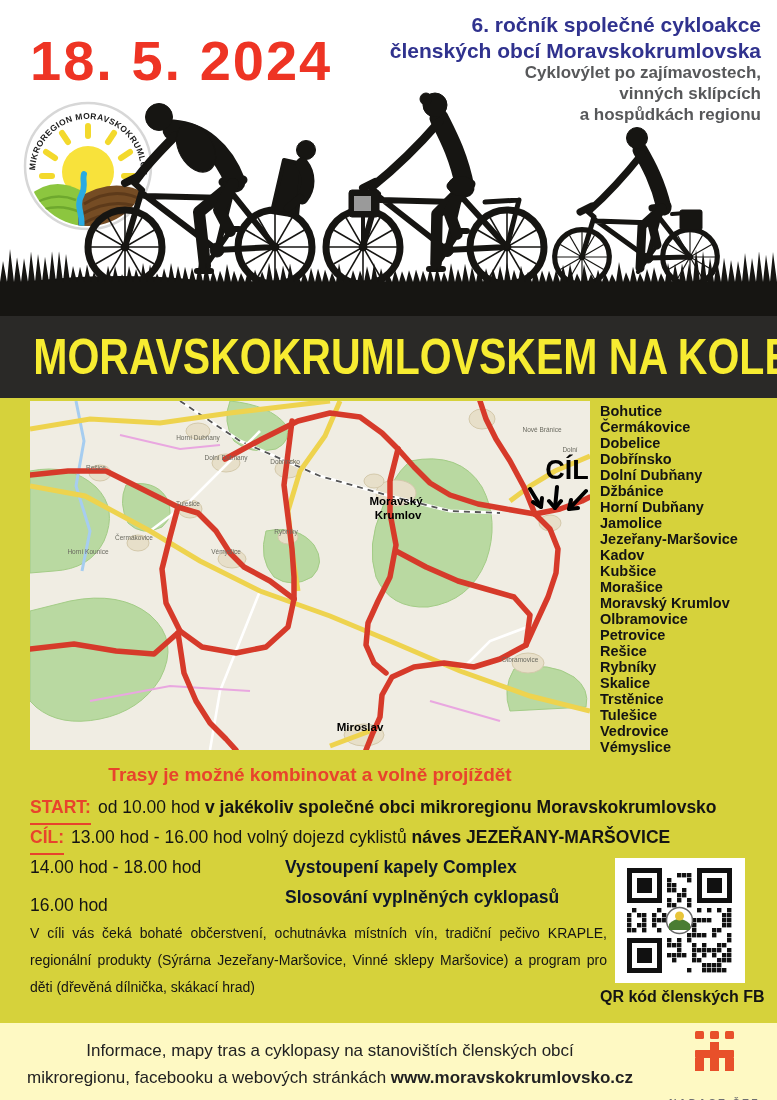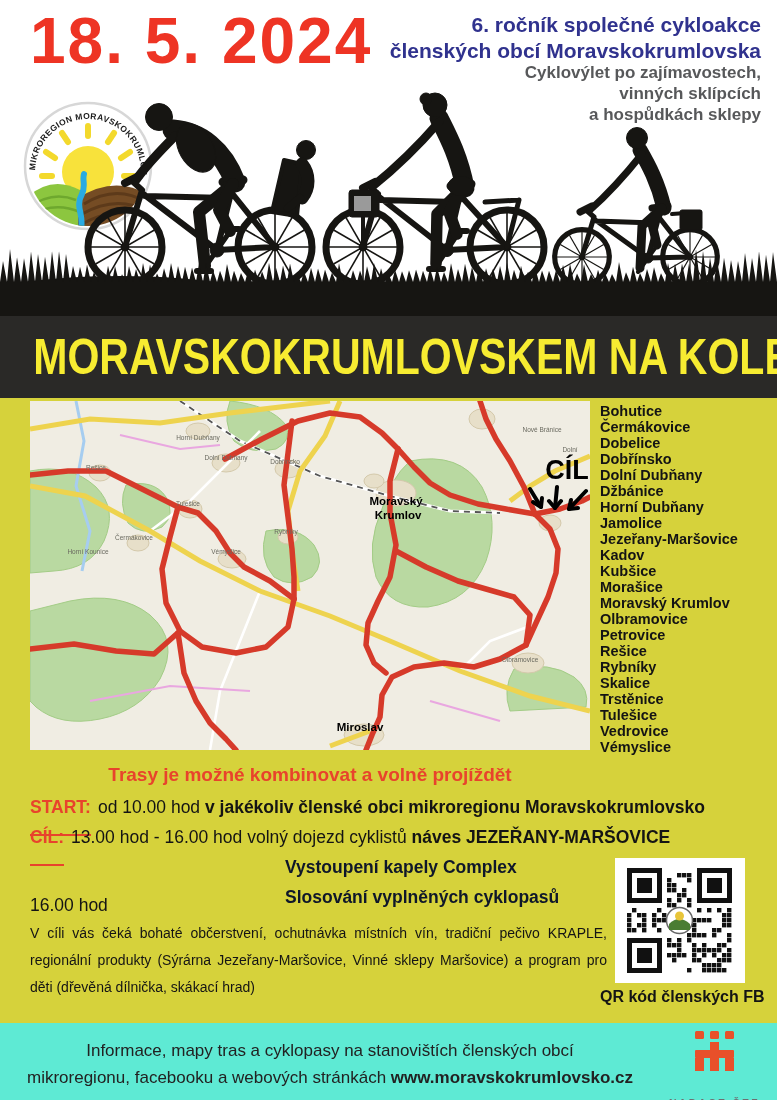--- a/index.html
+++ b/index.html
@@ -5,21 +5,21 @@
   :root{
     --bg_yellow:#d6d23b; --band_bg:#2a2927; --band_yellow:#f7ec31;
     --date_red:#ee3424; --navy:#30328e; --gray:#57585a; --accent_red:#e8432c;
     --sponsor_orange:#e8502a; --route_red:#d63a2a;
   }
   *{margin:0;padding:0;box-sizing:border-box;}
   body{background:#888;font-family:"Liberation Sans",sans-serif;}
   .poster{position:relative;width:777px;height:1100px;background:#fff;overflow:hidden;margin:0 auto;}
 
   
-  .date{position:absolute;left:30px;top:4px;font-size:64px;font-weight:800;color:var(--date_red);letter-spacing:2px;}
+  .date{position:absolute;left:30px;top:28px;font-size:56px;font-weight:800;color:var(--date_red);letter-spacing:2px;}
   .head-right{position:absolute;right:16px;top:12px;text-align:right;line-height:1.22;}
   .head-right .l1{font-size:21px;font-weight:700;color:var(--navy);margin-left:28px;}
   .head-right .l2{font-size:17px;font-weight:700;color:var(--gray);}
   .logo{position:absolute;left:22px;top:100px;width:132px;height:132px;}
 
   .riders{position:absolute;left:0;top:90px;width:777px;height:230px;}
 
   
   .band{position:absolute;left:0;top:316px;width:777px;height:82px;background:var(--band_bg);display:flex;align-items:center;justify-content:center;padding-left:48px;}
   .band-title{white-space:nowrap;display:inline-block;transform:scaleX(.82);font-size:50px;font-weight:800;color:var(--band_yellow);letter-spacing:0;}
@@ -31,57 +31,57 @@
   .map-label{position:absolute;font-size:8px;color:#4a4a44;white-space:nowrap;transform:translate(-50%,-50%);}
   .map-label.xs{font-size:6.5px;color:#6a6a60;}
   .map-label.bold{font-size:11.5px;font-weight:700;color:#000;}
 
   .villages{position:absolute;left:600px;top:5px;width:175px;}
   .village-item{font-size:14.5px;font-weight:700;color:#141414;line-height:16px;white-space:nowrap;}
 
   .combine-note{position:absolute;left:30px;top:366px;width:560px;text-align:center;font-size:19px;font-weight:700;color:var(--accent_red);}
 
   .sched{position:absolute;left:30px;font-size:17.5px;color:#141414;white-space:nowrap;}
-  .sched .lbl{color:var(--accent_red);font-weight:800;border-bottom:2px solid var(--accent_red);padding-bottom:17px;margin-right:7px;}
+  .sched .lbl{color:var(--accent_red);font-weight:800;border-bottom:2px solid var(--accent_red);padding-bottom:6px;margin-right:7px;}
   .sched .pre{font-weight:400;}
   .sched .bold{font-weight:800;}
   .row-start{top:399px;}
   .row-cil{top:429px;}
   .row-time{font-weight:400;}
   .row3t{top:459px;}
   .row4t{top:497px;}
   .sched-event{position:absolute;left:285px;font-size:17.5px;font-weight:800;color:#0f172a;white-space:nowrap;}
   .row3e{top:459px;}
   .row4e{top:489px;}
 
   .paragraph{position:absolute;left:30px;top:522px;width:577px;font-size:14px;line-height:27px;color:#141414;text-align:justify;}
 
   .qr-box{position:absolute;left:615px;top:460px;width:130px;height:125px;background:#fff;}
   .qr-box svg{position:absolute;left:12px;top:10px;}
   .qr-caption{position:absolute;left:600px;top:590px;width:160px;text-align:center;font-size:16px;font-weight:600;color:#141414;white-space:nowrap;}
 
   
-  .footer{position:absolute;left:0;top:1023px;width:777px;height:77px;background:#5eead4;}
+  .footer{position:absolute;left:0;top:1023px;width:777px;height:77px;background:#fef9c3;}
   .footer-text{position:absolute;left:0;top:14px;width:660px;text-align:center;font-size:17px;line-height:27px;color:#222;font-weight:500;}
   .footer-text .b{font-weight:800;}
   .sponsor{position:absolute;left:662px;top:8px;width:105px;text-align:center;}
   .sponsor-name{margin-top:22px;font-size:10.5px;letter-spacing:2.2px;color:#6d6e71;font-weight:700;white-space:nowrap;}
 </style>
 </head>
 <body>
 
 <div class="poster">
 
   <div class="date">18. 5. 2024</div>
   <div class="head-right">
     <div class="l1">6. ročník společné cykloakce</div>
     <div class="l1">členských obcí Moravskokrumlovska</div>
     <div class="l2">Cyklovýlet po zajímavostech,</div>
     <div class="l2">vinných sklípcích</div>
-    <div class="l2">a hospůdkách sklepy</div>
+    <div class="l2">a hospůdkách regionu</div>
   </div>
 
   <div class="logo">
     <svg width="132" height="132" viewBox="0 0 132 132">
       <defs>
         <clipPath id="logoClip">
             <circle cx="66" cy="66" r="60"></circle>
           </clipPath>
         <path id="logoArc" d="M13,72 A53,53 0 1 1 119,72" fill="none"></path>
       </defs>
@@ -342,25 +342,26 @@
         <div class="village-item">Skalice</div>
         <div class="village-item">Trstěnice</div>
         <div class="village-item">Tulešice</div>
         <div class="village-item">Vedrovice</div>
         <div class="village-item">Vémyslice</div>
       </div>
 
     <div class="combine-note">Trasy je možné kombinovat a volně projíždět</div>
 
     <div class="sched row-start">
-      <span class="lbl">START:</span><span class="pre">od 10.00 hod </span><span class="bold">v jakékoliv členské obci mikroregionu Moravskokrumlovsko</span>
+      <span class="lbl">START:</span><span class="pre">od 10.00 hod </span><span class="bold">v jakékoliv společné obci mikroregionu Moravskokrumlovsko</span>
     </div>
     <div class="sched row-cil">
       <span class="lbl">CÍL:</span><span class="pre">13.00 hod - 16.00 hod volný dojezd cyklistů </span><span class="bold">náves JEZEŘANY-MARŠOVICE</span>
     </div>
+    <div class="sched row3t row-time">14.00 hod - 18.00 hod</div>
     <div class="sched-event row3e">Vystoupení kapely Complex</div>
     <div class="sched row4t row-time">16.00 hod</div>
     <div class="sched-event row4e">Slosování vyplněných cyklopasů</div>
 
     <div class="paragraph">V cíli vás čeká bohaté občerstvení, ochutnávka místních vín, tradiční pečivo KRAPLE, regionální produkty (Sýrárna Jezeřany-Maršovice, Vinné sklepy Maršovice) a program pro děti (dřevěná dílnička, skákací hrad)</div>
 
     <div class="qr-box">
       <svg width="105" height="105" viewBox="0 0 105 105">
         <g fill="#111">
           <g>

